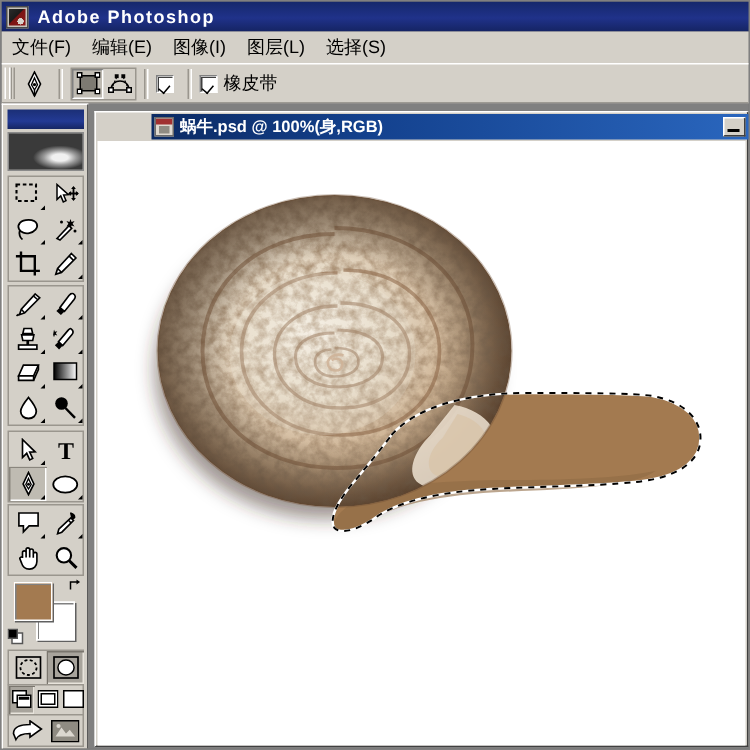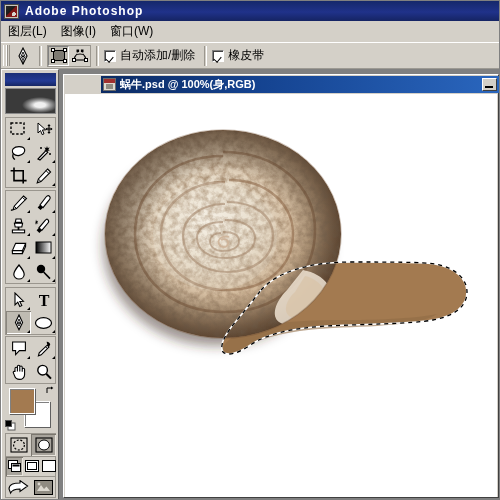--- a/index.html
+++ b/index.html
@@ -411,23 +411,25 @@
 <body>
 
 <div id="app">
 
   <div class="app-titlebar">
     <div class="app-icon"></div>
     <div class="app-title-text">Adobe Photoshop</div>
   </div>
 
   <div class="menubar">
+    <div class="menu-item">文件(F)</div>
+    <div class="menu-item">编辑(E)</div>
+    <div class="menu-item">图像(I)</div>
     <div class="menu-item">图层(L)</div>
-    <div class="menu-item">图像(I)</div>
-    <div class="menu-item">窗口(W)</div>
+    <div class="menu-item">选择(S)</div>
   </div>
 
   <div class="optionsbar">
     <div class="grip"></div>
 
     <div class="opt-tool-icon">
       <svg width="16" height="18" viewBox="0 0 16 18">
         <path d="M8 1 L12 9 L8 17 L4 9 Z" fill="#ffffff" stroke="#000000" stroke-width="1.1"></path>
         <path d="M8 5 L10 9.5 L8 13 L6 9.5 Z" fill="#ffffff" stroke="#000000" stroke-width="0.9"></path>
         <circle cx="8" cy="9.4" r="1.1" fill="#000000"></circle>
@@ -457,21 +459,20 @@
           <rect x="4.5" y="1.5" width="2.6" height="2.6" fill="#000"></rect>
           <rect x="8.9" y="1.5" width="2.6" height="2.6" fill="#000"></rect>
         </svg>
       </div>
     </div>
 
     <div class="opt-sep"></div>
 
     <div class="opt-check">
       <div class="checkbox checked"></div>
-      <div class="opt-check-label">自动添加/删除</div>
     </div>
 
     <div class="opt-sep"></div>
 
     <div class="opt-check">
       <div class="checkbox checked"></div>
       <div class="opt-check-label">橡皮带</div>
     </div>
   </div>
 

